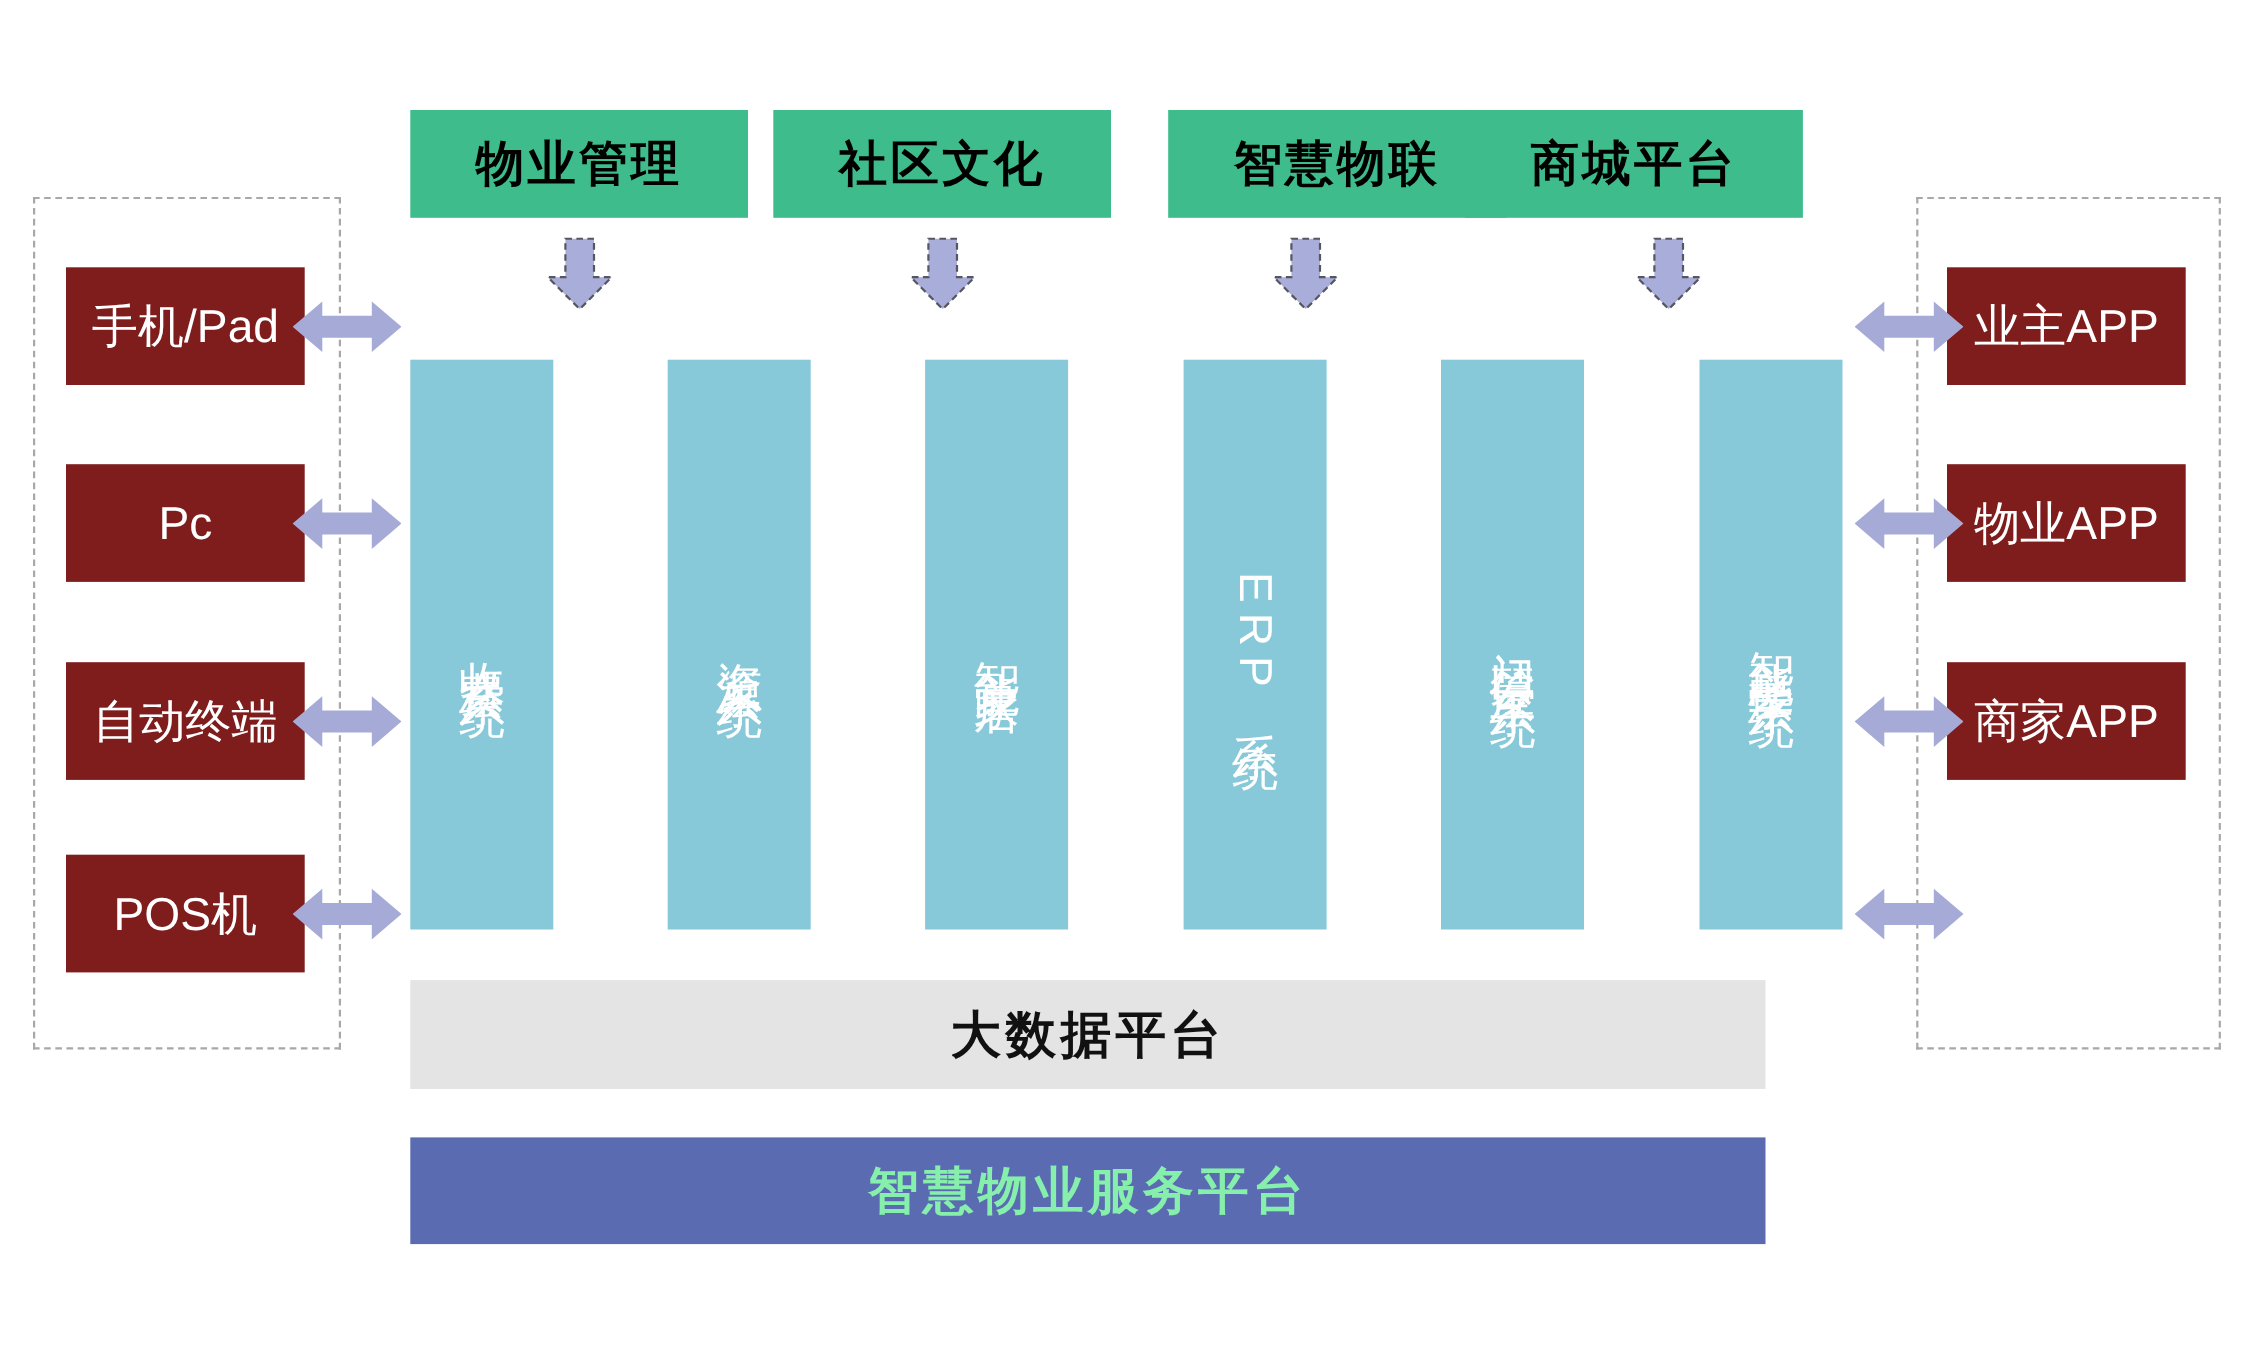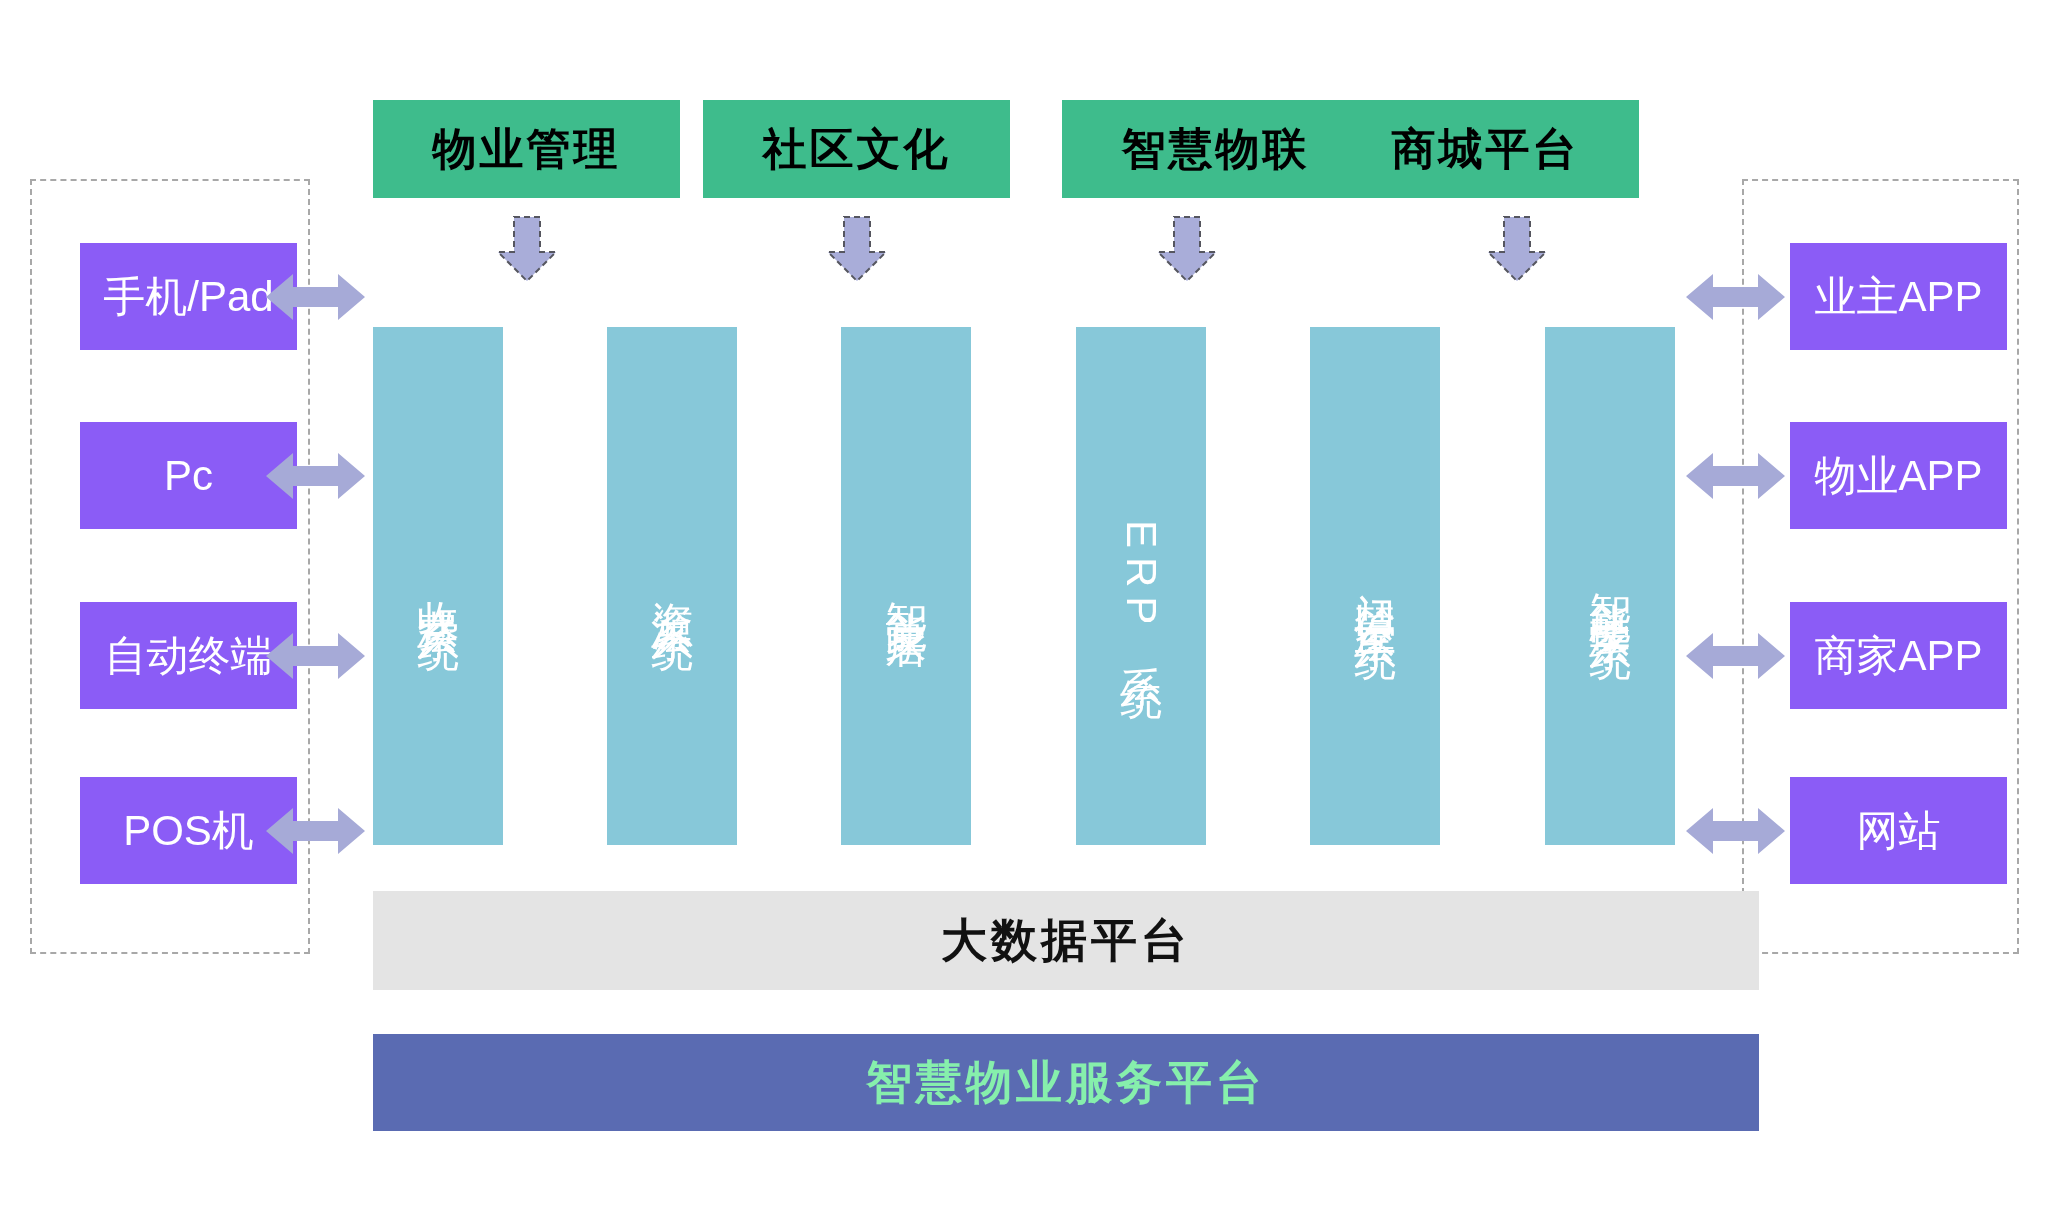--- a/index.html
+++ b/index.html
@@ -83,28 +83,27 @@
     background: transparent;
   }
   .side-panel.left  { left: 30px;   width: 280px; }
   .side-panel.right { left: 1742px; width: 277px; }
 
   
   .terminal-box {
     position: absolute;
     width: 217px;
     height: 107px;
-    background: #8b5cf6;
+    background: #7f1d1d;
     color: #ffffff;
     font-size: 42px;
     display: flex;
     align-items: center;
     justify-content: center;
     white-space: nowrap;
-    margin-left: 20px;
   }
   .terminal-box.col-left  { left: 60px; }
   .terminal-box.col-right { left: 1770px; }
   .terminal-box.r0 { top: 243px; }
   .terminal-box.r1 { top: 422px; }
   .terminal-box.r2 { top: 602px; }
   .terminal-box.r3 { top: 777px; }
 
   
   .double-arrow {
@@ -116,21 +115,21 @@
   .double-arrow.col-right { left: 1686px; }
   .double-arrow.a0 { top: 267px; }
   .double-arrow.a1 { top: 446px; }
   .double-arrow.a2 { top: 626px; }
   .double-arrow.a3 { top: 801px; }
 
   
   .bar {
     position: absolute;
     left: 373px;
-    width: 1386px;
+    width: 1232px;
     display: flex;
     align-items: center;
     justify-content: center;
     font-weight: bold;
     font-size: 46px;
     letter-spacing: 4px;
   }
   .bar.gray {
     top: 891px;
     height: 99px;
@@ -242,23 +241,20 @@
 
   <div class="terminal-box col-right r0">
     <span>业主APP</span>
   </div>
   <div class="terminal-box col-right r1">
     <span>物业APP</span>
   </div>
   <div class="terminal-box col-right r2">
     <span>商家APP</span>
   </div>
-  <div class="terminal-box col-right r3">
-    <span>网站</span>
-  </div>
 
   <span class="double-arrow col-right a0">
     <svg width="99" height="60" viewBox="0 0 99 60">
       <polygon points="0,30 27,7 27,20 72,20 72,7 99,30 72,53 72,40 27,40 27,53" fill="#A6AAD7"></polygon>
     </svg>
   </span>
   <span class="double-arrow col-right a1">
     <svg width="99" height="60" viewBox="0 0 99 60">
       <polygon points="0,30 27,7 27,20 72,20 72,7 99,30 72,53 72,40 27,40 27,53" fill="#A6AAD7"></polygon>
     </svg>

